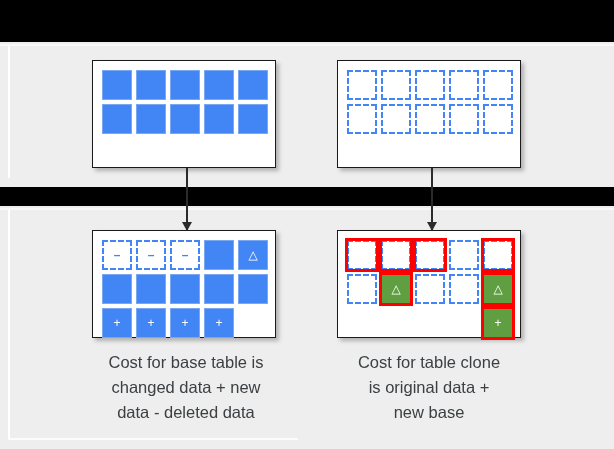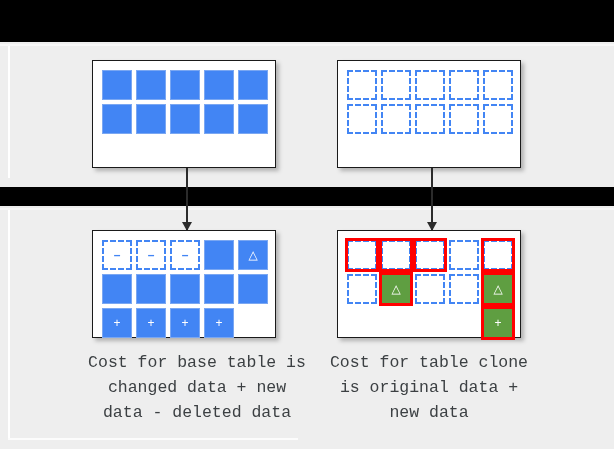--- a/index.html
+++ b/index.html
@@ -176,23 +176,23 @@
       <div class="cell empty"></div>
       <div class="cell empty"></div>
       <div class="cell empty"></div>
       <div class="cell green redmark">
         <span class="glyph">+</span>
       </div>
     </div>
   </div>
 </div>
 
-<div class="caption" style="left:75px;top:350px;width:244px;font-family:Liberation Mono, monospace;">
+<div class="caption" style="left:64px;top:350px;width:244px;">
   <div>Cost for base table is</div>
   <div>changed data + new</div>
   <div>data - deleted data</div>
 </div>
 
-<div class="caption" style="left:307px;top:350px;width:244px;font-family:Liberation Mono, monospace;">
+<div class="caption" style="left:307px;top:350px;width:244px;">
   <div>Cost for table clone</div>
   <div>is original data +</div>
-  <div>new data</div>
+  <div>new base</div>
 </div>
 
 </body></html>

